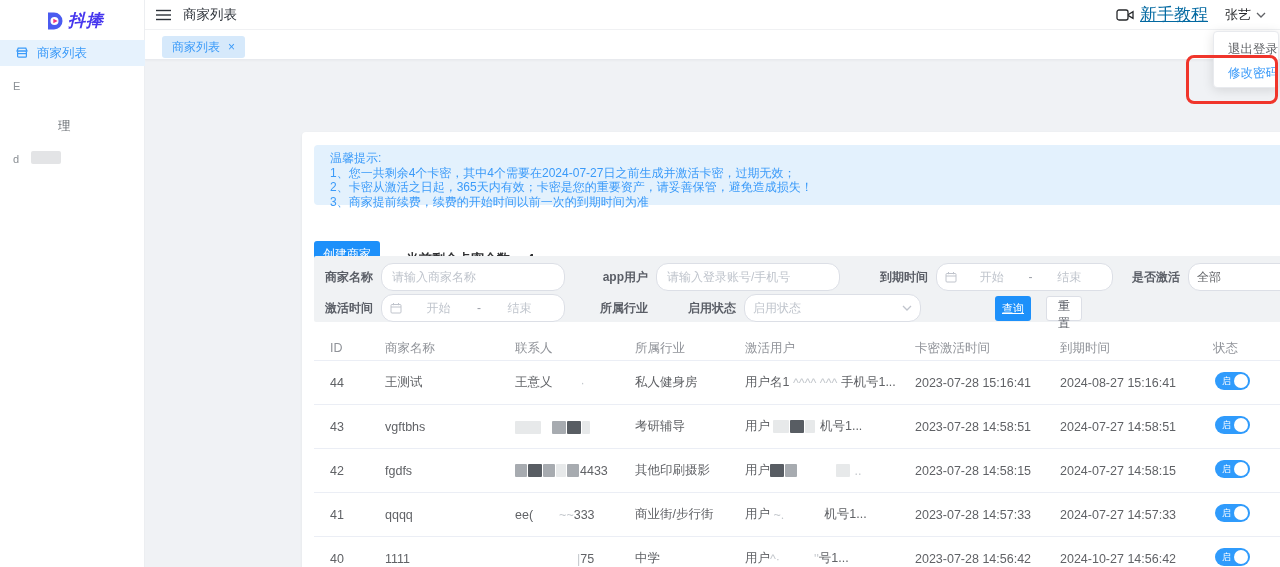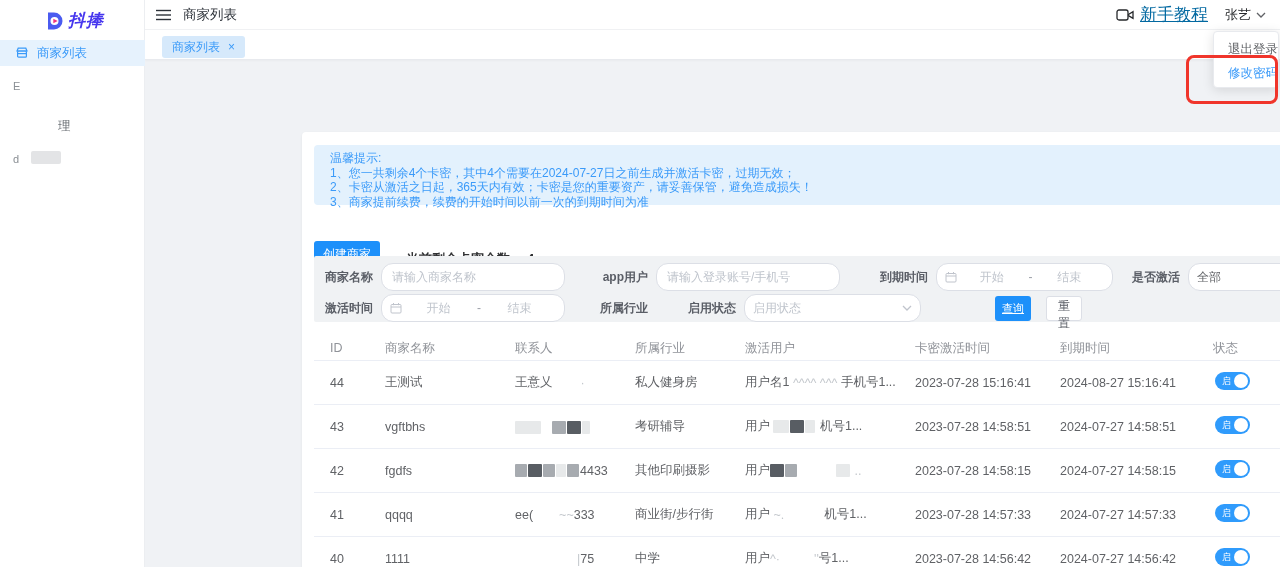--- a/index.html
+++ b/index.html
@@ -302,21 +302,21 @@
               <div class="td col-expires"><span class="seg">2024-07-27 14:57:33</span></div>
               <div class="td col-status"><div class="toggle"><div class="tg-label">启</div><div class="tg-knob"></div></div></div>
             </div>
             <div class="tr">
               <div class="td col-id"><span class="seg">40</span></div>
               <div class="td col-name"><span class="seg">1111</span></div>
               <div class="td col-contact"><span class="spacer" style="width: 62px;"></span><span class="faint">|</span><span class="seg">75</span></div>
               <div class="td col-industry"><span class="seg">中学</span></div>
               <div class="td col-user"><span class="seg">用户</span><span class="faint">^·</span><span class="spacer" style="width: 34px;"></span><span class="faint">''</span><span class="seg">号1...</span></div>
               <div class="td col-activated"><span class="seg">2023-07-28 14:56:42</span></div>
-              <div class="td col-expires"><span class="seg">2024-07-27 14:56:42</span></div>
+              <div class="td col-expires"><span class="seg">2024-10-27 14:56:42</span></div>
               <div class="td col-status"><div class="toggle"><div class="tg-label">启</div><div class="tg-knob"></div></div></div>
             </div>
           </div>
       </div>
 
     </div>
   </div>
 
   <div class="user-menu">
     <div class="um-item">退出登录</div>

